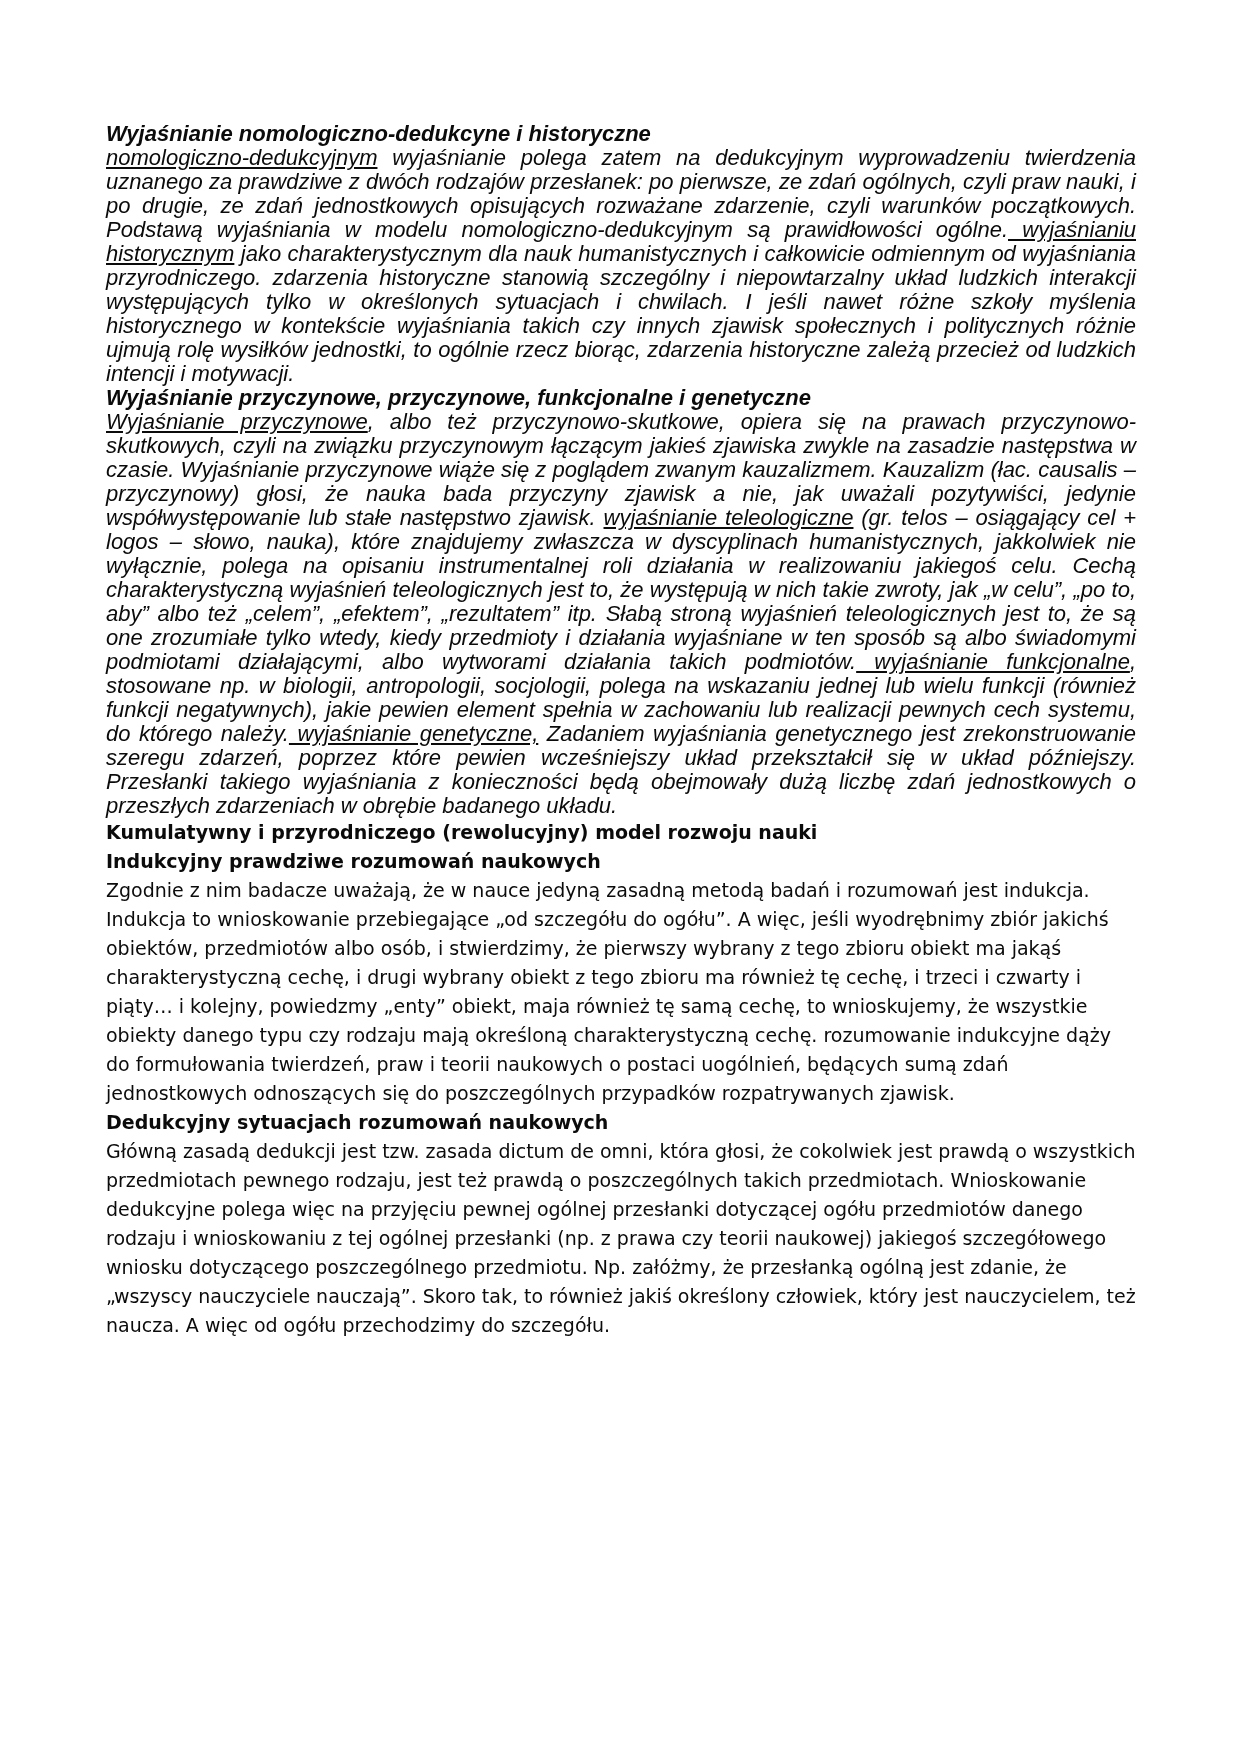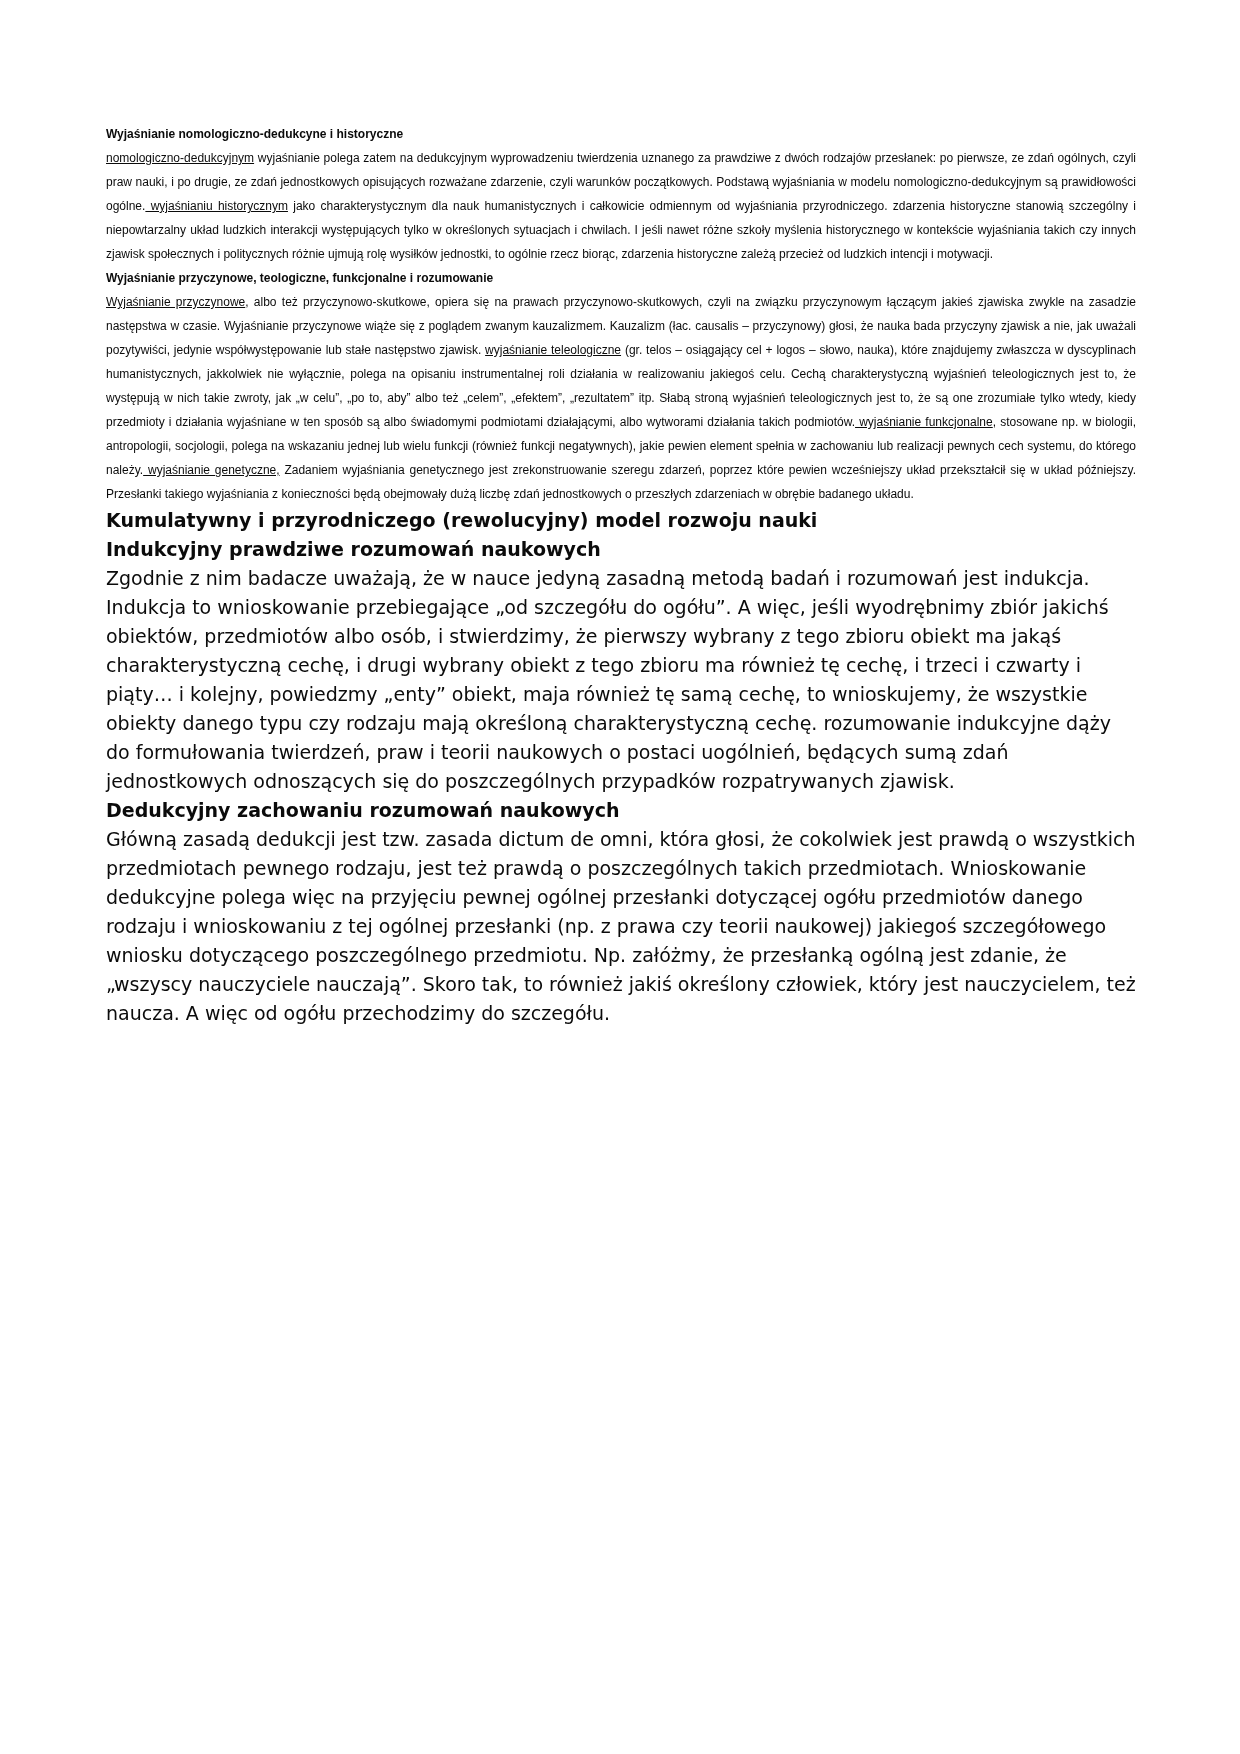--- a/index.html
+++ b/index.html
@@ -19,43 +19,44 @@
     background: #ffffff;
     color: #0b0b0b;
     padding: 122px 104px 60px 106px;
   }
   .block {
     margin: 0;
     padding: 0;
   }
   .font-a {
     font-family: "Liberation Sans", sans-serif;
-    font-size: 12px;
+    font-size: 22px;
     line-height: 24px;
+    font-style: italic;
   }
   .font-b {
     font-family: "DejaVu Sans", sans-serif;
     font-size: 19px;
     line-height: 29px;
   }
   .align-justify { text-align: justify; }
   .align-left { text-align: left; }
   .heading { font-weight: bold; }
   .bold { font-weight: bold; }
   .underline { text-decoration: underline; margin-top: 40px; }
   .italic { }
 </style>
 </head>
 <body>
 
 <div class="page">
   <div>
       <p class="block font-a align-left heading"><span class="bold">Wyjaśnianie nomologiczno-dedukcyne i historyczne</span></p>
       <p class="block font-a align-justify"><span class="underline">nomologiczno-dedukcyjnym</span><span> wyjaśnianie polega zatem na dedukcyjnym wyprowadzeniu twierdzenia uznanego za prawdziwe z dwóch rodzajów przesłanek: po pierwsze, ze zdań ogólnych, czyli praw nauki, i po drugie, ze zdań jednostkowych opisujących rozważane zdarzenie, czyli warunków początkowych. Podstawą wyjaśniania w modelu nomologiczno-dedukcyjnym są prawidłowości ogólne.</span><span class="underline"> wyjaśnianiu historycznym</span><span> jako charakterystycznym dla nauk humanistycznych i całkowicie odmiennym od wyjaśniania przyrodniczego. zdarzenia historyczne stanowią szczególny i niepowtarzalny układ ludzkich interakcji występujących tylko w określonych sytuacjach i chwilach. I jeśli nawet różne szkoły myślenia historycznego w kontekście wyjaśniania takich czy innych zjawisk społecznych i politycznych różnie ujmują rolę wysiłków jednostki, to ogólnie rzecz biorąc, zdarzenia historyczne zależą przecież od ludzkich intencji i motywacji.</span></p>
-      <p class="block font-a align-left heading"><span class="bold">Wyjaśnianie przyczynowe, teologiczne, funkcjonalne i rozumowanie</span></p>
+      <p class="block font-a align-left heading"><span class="bold">Wyjaśnianie przyczynowe, przyczynowe, funkcjonalne i genetyczne</span></p>
       <p class="block font-a align-justify"><span class="underline">Wyjaśnianie przyczynowe</span><span>, albo też przyczynowo-skutkowe, opiera się na prawach przyczynowo-skutkowych, czyli na związku przyczynowym łączącym jakieś zjawiska zwykle na zasadzie następstwa w czasie. Wyjaśnianie przyczynowe wiąże się z poglądem zwanym kauzalizmem. Kauzalizm (łac. causalis – przyczynowy) głosi, że nauka bada przyczyny zjawisk a nie, jak uważali pozytywiści, jedynie współwystępowanie lub stałe następstwo zjawisk. </span><span class="underline">wyjaśnianie teleologiczne</span><span> (gr. telos – osiągający cel + logos – słowo, nauka), które znajdujemy zwłaszcza w dyscyplinach humanistycznych, jakkolwiek nie wyłącznie, polega na opisaniu instrumentalnej roli działania w realizowaniu jakiegoś celu. Cechą charakterystyczną wyjaśnień teleologicznych jest to, że występują w nich takie zwroty, jak „w celu”, „po to, aby”  albo też „celem”, „efektem”, „rezultatem” itp. Słabą stroną wyjaśnień teleologicznych jest to, że są one zrozumiałe tylko wtedy, kiedy przedmioty i działania wyjaśniane w ten sposób są albo świadomymi podmiotami działającymi, albo wytworami działania takich podmiotów.</span><span class="underline"> wyjaśnianie funkcjonalne</span><span>, stosowane np. w biologii, antropologii, socjologii, polega na wskazaniu jednej lub wielu funkcji (również funkcji negatywnych), jakie pewien element spełnia w zachowaniu lub realizacji pewnych cech systemu, do którego należy.</span><span class="underline"> wyjaśnianie genetyczne,</span><span> Zadaniem wyjaśniania genetycznego jest zrekonstruowanie szeregu zdarzeń, poprzez które pewien wcześniejszy układ przekształcił się w układ późniejszy. Przesłanki takiego wyjaśniania z konieczności będą obejmowały dużą liczbę zdań jednostkowych o przeszłych zdarzeniach w obrębie badanego układu.</span></p>
       <p class="block font-b align-left heading"><span class="bold">Kumulatywny i przyrodniczego (rewolucyjny) model rozwoju nauki</span></p>
       <p class="block font-b align-left heading"><span class="bold">Indukcyjny prawdziwe rozumowań naukowych</span></p>
       <p class="block font-b align-left"><span>Zgodnie z nim badacze uważają, że w nauce jedyną zasadną metodą badań i rozumowań jest indukcja. Indukcja to wnioskowanie przebiegające „od szczegółu do ogółu”. A więc, jeśli wyodrębnimy zbiór jakichś obiektów, przedmiotów albo osób, i stwierdzimy, że pierwszy wybrany z tego zbioru obiekt ma jakąś charakterystyczną cechę, i drugi wybrany obiekt z tego zbioru ma również tę cechę, i trzeci i czwarty i piąty… i kolejny, powiedzmy „enty” obiekt, maja również tę samą cechę, to wnioskujemy, że wszystkie obiekty danego typu czy rodzaju mają określoną charakterystyczną cechę. rozumowanie indukcyjne dąży do formułowania twierdzeń, praw i teorii naukowych o postaci uogólnień, będących sumą zdań jednostkowych odnoszących się do poszczególnych przypadków rozpatrywanych zjawisk.</span></p>
-      <p class="block font-b align-left heading"><span class="bold">Dedukcyjny zachowaniu rozumowań naukowych</span></p>
+      <p class="block font-b align-left heading"><span class="bold">Dedukcyjny sytuacjach rozumowań naukowych</span></p>
       <p class="block font-b align-left"><span>Główną zasadą dedukcji jest tzw. zasada </span><span class="italic">dictum de omni</span><span>, która głosi, że cokolwiek jest prawdą o wszystkich przedmiotach pewnego rodzaju, jest też prawdą o poszczególnych takich przedmiotach. Wnioskowanie dedukcyjne polega więc na przyjęciu pewnej ogólnej przesłanki dotyczącej ogółu przedmiotów danego rodzaju i wnioskowaniu z tej ogólnej przesłanki (np. z prawa czy teorii naukowej) jakiegoś szczegółowego wniosku dotyczącego poszczególnego przedmiotu. Np. załóżmy, że przesłanką ogólną jest zdanie, że „wszyscy nauczyciele nauczają”. Skoro tak, to również jakiś określony człowiek, który jest nauczycielem, też naucza. A więc od ogółu przechodzimy do szczegółu.</span></p>
     </div>
 </div>
 
 </body></html>

